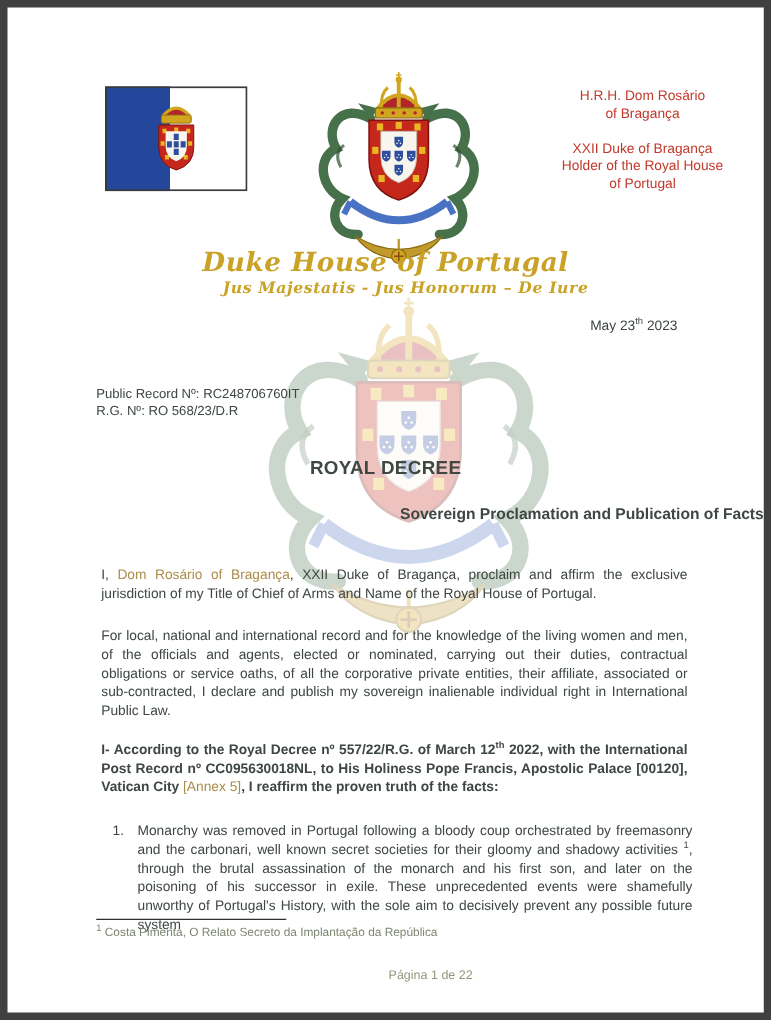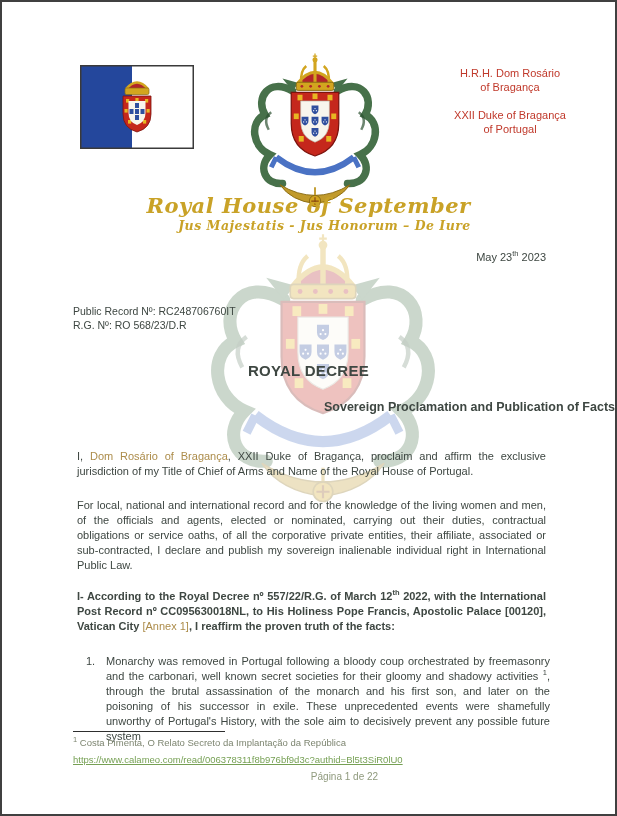--- a/index.html
+++ b/index.html
@@ -1,20 +1,20 @@
 <!DOCTYPE html>
 <html><head>
 <meta charset="utf-8">
 <style>
   html,body{margin:0;padding:0;background:#ffffff;}
   .page{
     position:relative;
     width:617px;height:816px;
     background:#ffffff;
-    border:2px solid #404040;
+    border:6px solid #404040;
     box-sizing:border-box;
     font-family:"Liberation Sans", sans-serif;
     color:#3e4742;
     overflow:hidden;
   }
   
   .flag{position:absolute;left:78px;top:63px;width:114px;height:84px;}
   .arms{position:absolute;left:238px;top:50px;width:150px;height:158px;}
   .hdr-right{
     position:absolute;left:408px;top:64px;width:200px;
@@ -185,26 +185,27 @@
 
   <svg class="arms" viewBox="0 0 240 252">
     <use href="#royalArms"></use>
   </svg>
 
   <div class="hdr-right">
     <div>H.R.H. Dom Rosário</div>
     <div>of Bragança</div>
     <div class="grp2">
       <div>XXII Duke of Bragança</div>
+      <div>Holder of the Royal House</div>
       <div>of Portugal</div>
     </div>
   </div>
 
   <div class="script-block">
-    <div class="script-title">Royal House of September</div>
+    <div class="script-title">Duke House of Portugal</div>
     <div class="script-motto">Jus Majestatis - Jus Honorum – De Iure</div>
   </div>
 
   <svg class="watermark" viewBox="0 0 240 252">
     <use href="#royalArms"></use>
   </svg>
 
   <div class="date-line">
     <span>May 23</span><sup>th</sup><span> 2023</span>
   </div>
@@ -216,31 +217,30 @@
 
   <div class="main-title">ROYAL DECREE</div>
   <div class="sub-title">Sovereign Proclamation and Publication of Facts</div>
 
   <div class="content">
     <p class="p1">
       <span>I, </span><span class="gold-name">Dom Rosário of Bragança</span><span>, XXII Duke of Bragança, proclaim and affirm the exclusive jurisdiction of my Title of Chief of Arms and Name of the Royal House of Portugal.</span>
     </p>
     <p class="p2">For local, national and international record and for the knowledge of the living women and men, of the officials and agents, elected or nominated, carrying out their duties, contractual obligations or service oaths, of all the corporative private entities, their affiliate, associated or sub-contracted, I declare and publish my sovereign inalienable individual right in International Public Law.</p>
     <p class="h1">
-      <span>I- According to the Royal Decree nº 557/22/R.G. of March 12</span><sup>th</sup><span> 2022, with the International Post Record nº CC095630018NL, to His Holiness Pope Francis, Apostolic Palace [00120], Vatican City </span><span class="annex">[Annex 1]</span><span>, I reaffirm the proven truth of the facts:</span>
+      <span>I- According to the Royal Decree nº 557/22/R.G. of March 12</span><sup>th</sup><span> 2022, with the International Post Record nº CC095630018NL, to His Holiness Pope Francis, Apostolic Palace [00120], Vatican City </span><span class="annex">[Annex 5]</span><span>, I reaffirm the proven truth of the facts:</span>
     </p>
     <div class="list-item">
       <span class="list-num">1.</span>
       <span>Monarchy was removed in Portugal following a bloody coup orchestrated by freemasonry and the carbonari, well known secret societies for their gloomy and shadowy activities </span><sup>1</sup><span>, through the brutal assassination of the monarch and his first son, and later on the poisoning of his successor in exile. These unprecedented events were shamefully unworthy of Portugal's History, with the sole aim to decisively prevent any possible future system</span>
     </div>
   </div>
 
   <div class="footnote">
     <hr class="fn-rule">
     <div class="fn-text">
       <sup>1</sup><span> Costa Pimenta, O Relato Secreto da Implantação da República</span>
     </div>
-    <a class="fn-link" href="#">https://www.calameo.com/read/006378311f8b976bf9d3c?authid=Bl5t3SiR0lU0</a>
   </div>
 
   <div class="page-footer">Página 1 de 22</div>
 
 </div>
 
 </body></html>

